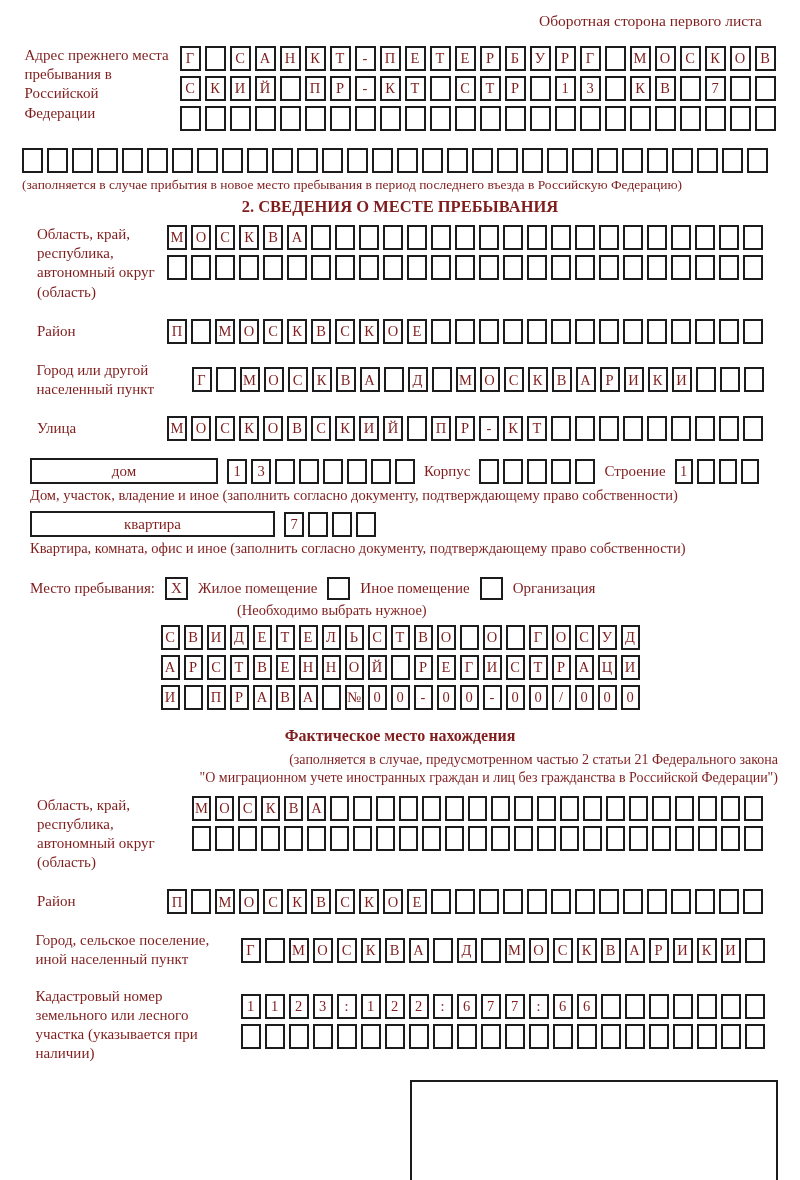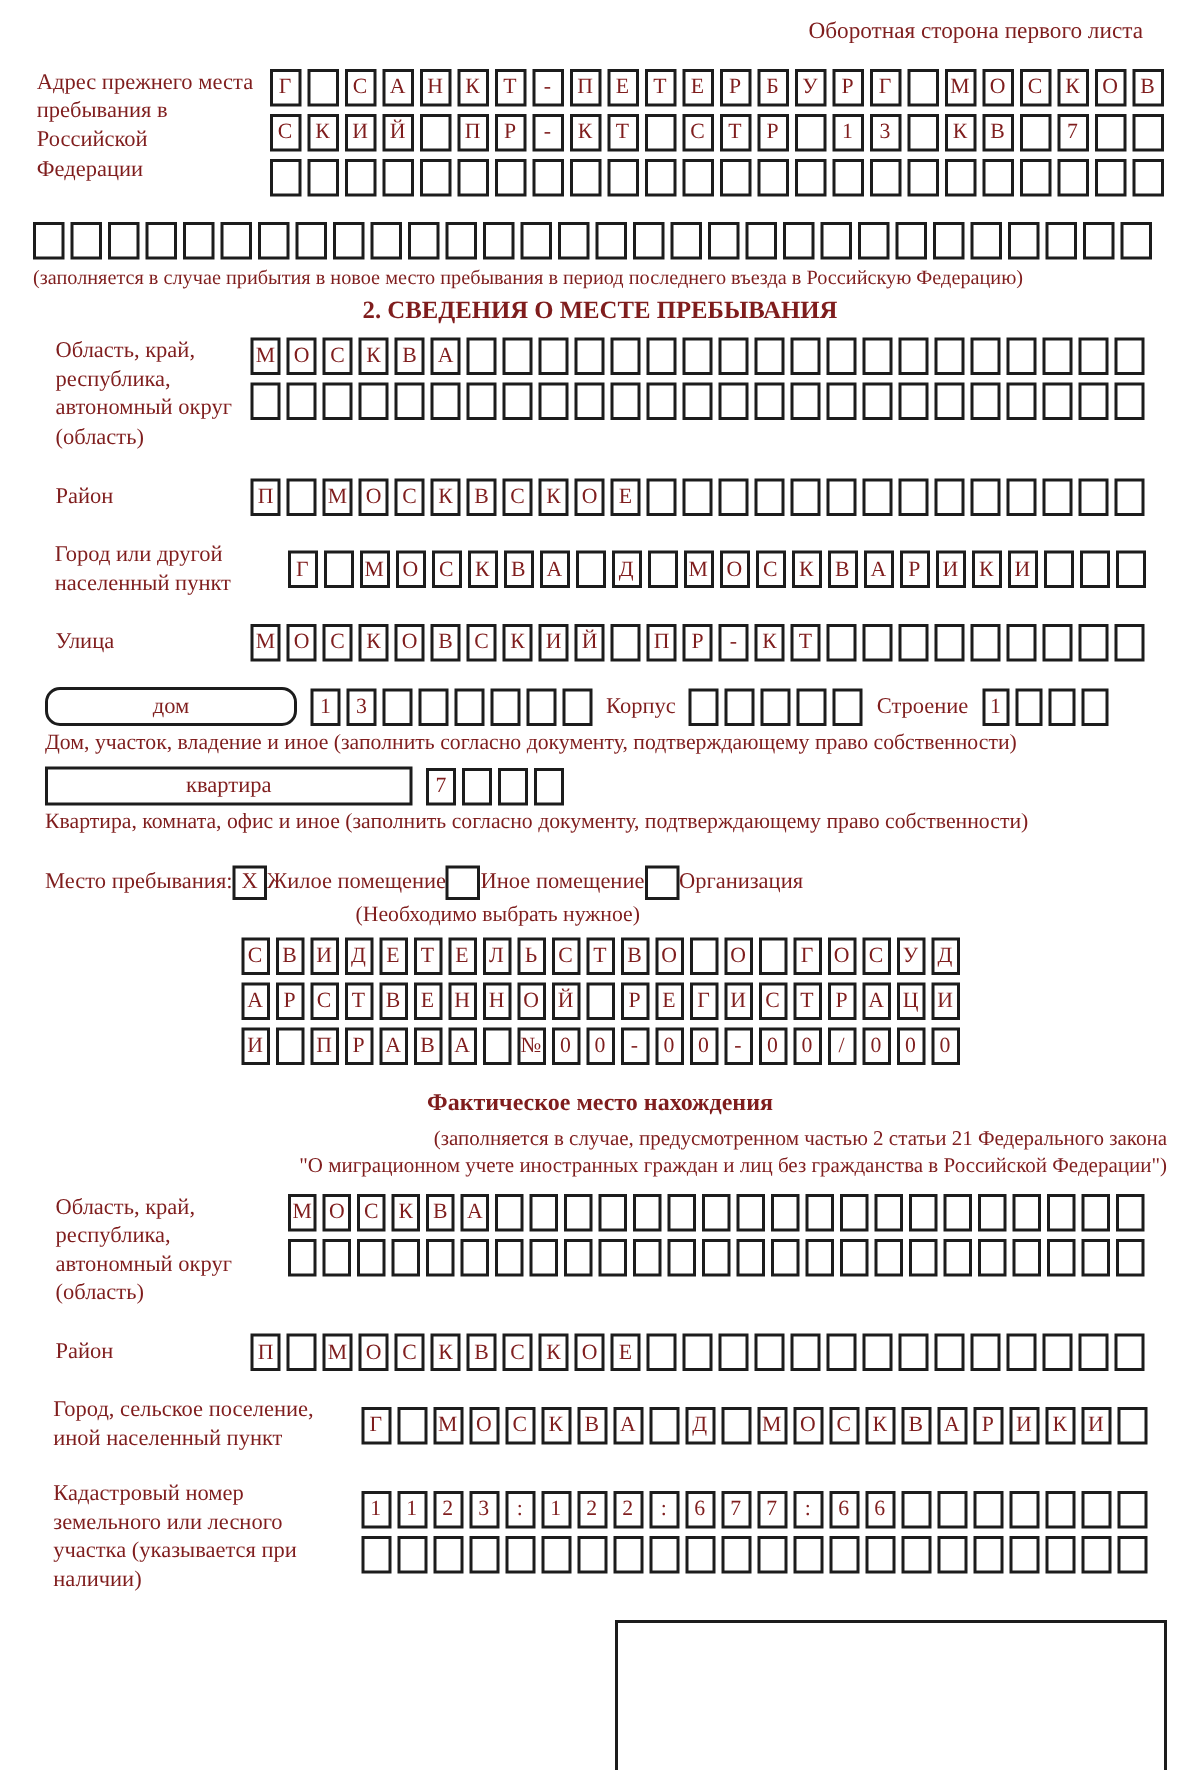--- a/index.html
+++ b/index.html
@@ -30,23 +30,23 @@
   .fullrow{margin:5px 0 4px 0;}
   .note{font-size:13.5px;text-align:left;margin:2px 0 4px 0;}
   .sect-title{font-size:16.5px;font-weight:bold;text-align:center;margin:4px 0 8px 0;}
   .caption{font-size:14.5px;margin:1px 0 7px 8px;}
   .labelbox{
     border:2px solid #1c1c1c;height:26px;box-sizing:border-box;
     display:flex;align-items:center;justify-content:center;font-size:15px;
   }
   .dom-row,.kv-row{display:flex;align-items:center;gap:9px;margin:2px 0 3px 8px;}
   .inline-label{font-size:15px;white-space:nowrap;}
-  .dom-box{width:168px;border-radius:10px;}
+  .dom-box{width:188px;}
   .kv-box{width:245px;}
-  .mesto-row{display:flex;align-items:center;margin:20px 0 2px 8px;font-size:15px;}
+  .mesto-row{display:flex;align-items:center;gap:10px;margin:20px 0 2px 8px;font-size:15px;}
   .cb{
     width:23px;height:23px;border:2px solid #1c1c1c;box-sizing:border-box;
     display:flex;align-items:center;justify-content:center;font-size:15px;flex:0 0 auto;
   }
   .mesto-note{font-size:14.5px;margin:0 0 6px 0;padding-left:215px;}
   .fact-title{font-size:16px;font-weight:bold;text-align:center;margin:12px 0 6px 0;}
   .fact-note{font-size:14px;text-align:right;line-height:1.3;margin-bottom:8px;}
   .stamp-wrap{width:368px;margin-left:auto;margin-top:12px;}
   .stamp-box{height:176px;border:2px solid #1c1c1c;box-sizing:border-box;}
   .stamp-caption{font-size:14.5px;text-align:center;line-height:1.35;margin-top:5px;}

